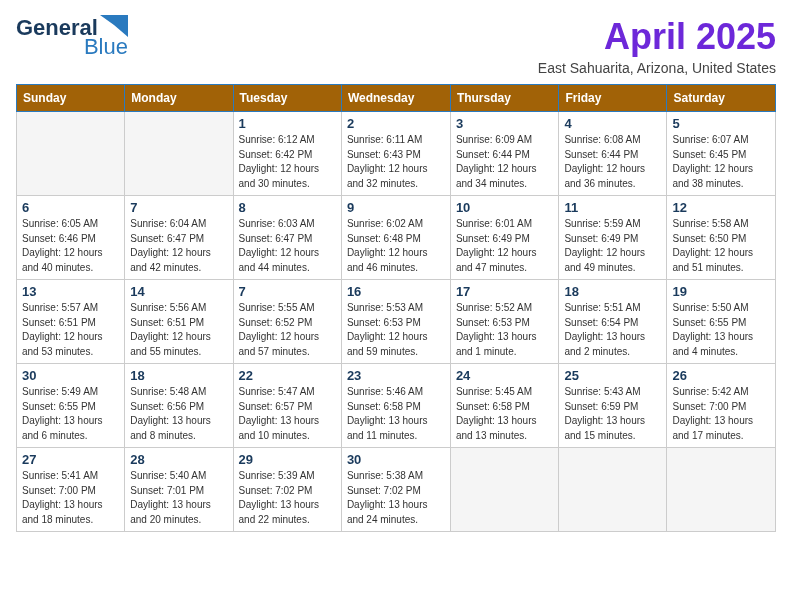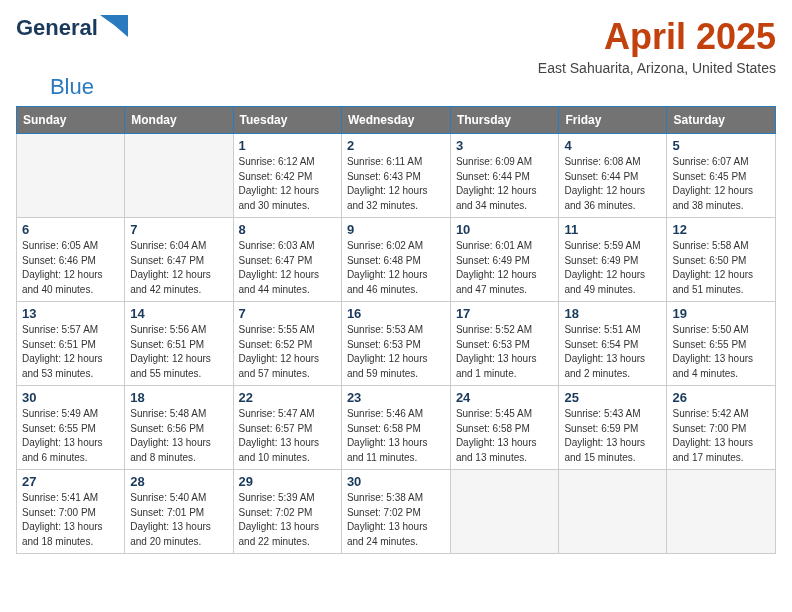--- a/index.html
+++ b/index.html
@@ -12,44 +12,43 @@
     }
     .header-area {
       display: flex;
       justify-content: space-between;
       align-items: flex-start;
       margin-bottom: 8px;
     }
     .logo {
       display: flex;
       flex-direction: column;
-      align-items: center;
-      gap: 40px;
+      align-items: flex-end;
     }
     .title-area {
       text-align: right;
     }
     .month-title {
       font-size: 36px;
       font-weight: bold;
-      color: #c2410c;
+      color: #6d28d9;
     }
     .location-title {
       font-size: 14px;
       color: #444;
       margin-top: 2px;
       padding-left: 8px;
     }
     .calendar {
       width: 100%;
       border-collapse: collapse;
       font-size: 11px;
     }
     .calendar th {
-      background: #737373;
+      background: #a16207;
       color: #fff;
       text-align: left;
       padding: 6px 6px;
       font-size: 12px;
       font-weight: bold;
       border: 1px solid #2a7abf;
     }
     .calendar td {
       vertical-align: top;
       border: 1px solid #ccc;

